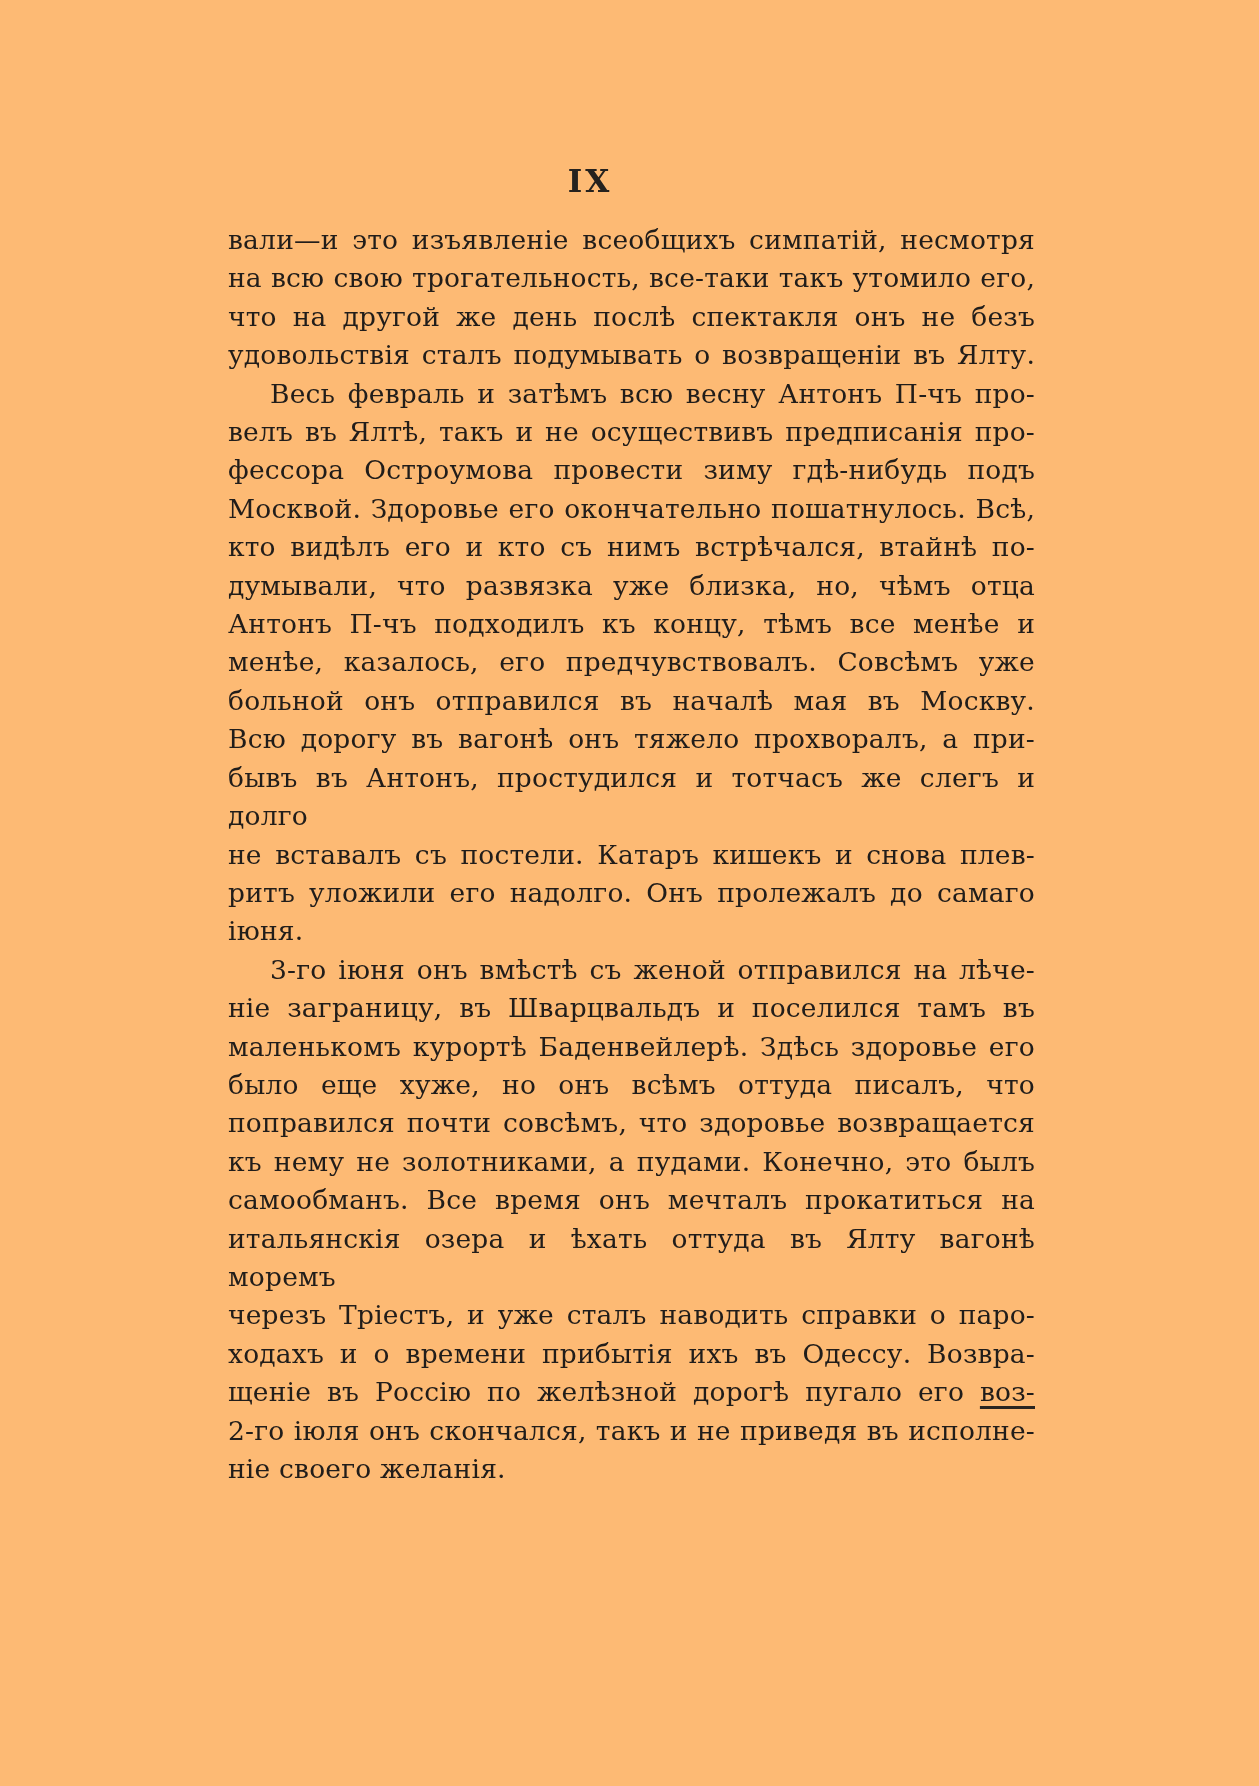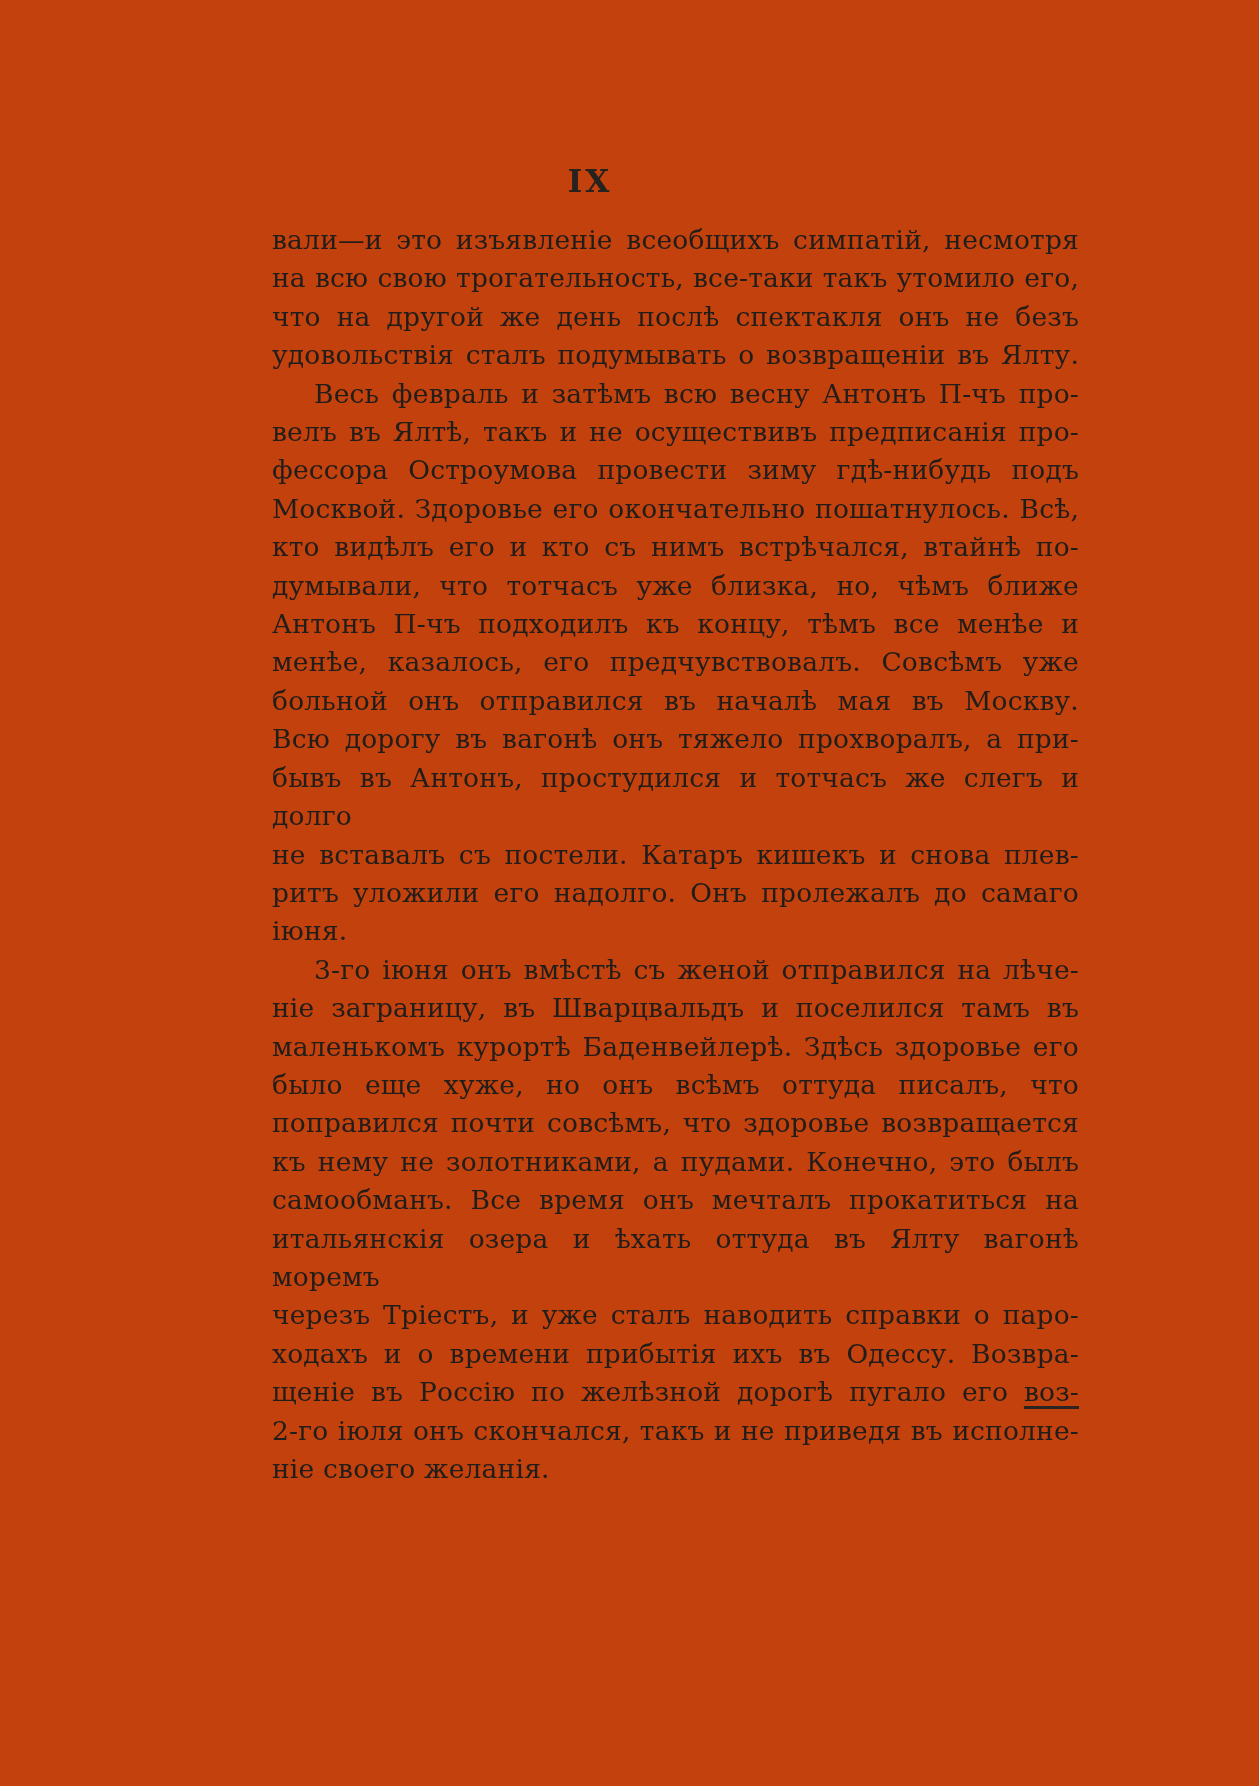--- a/index.html
+++ b/index.html
@@ -6,38 +6,37 @@
   body {
     width: 1259px; height: 1786px;
     background: #fdfdfc;
     position: relative;
     font-family: "DejaVu Serif", serif;
     color: #211d1a;
     overflow: hidden;
   }
   .page {
     position: absolute; inset: 0;
-    background: #c2410c;
+    background: #fdba74;
   }
   .heading {
     position: absolute;
     top: 163px; left: 546px; width: 88px;
     text-align: center;
     font-size: 31px;
     font-weight: bold;
     letter-spacing: 3px;
     color: #26221e;
   }
   .textblock {
     position: absolute;
     left: 228px; top: 221px; width: 807px;
     font-size: 26.5px;
     line-height: 38.4px;
     letter-spacing: 0.2px;
-    margin-left: 44px;
   }
   .paragraph { margin: 0; padding: 0; }
   .line {
     text-align: justify;
     text-align-last: justify;
     white-space: normal;
     min-height: 38.4px;
   }
   .line.short { text-align-last: left; }
   .paragraph .line.first { text-indent: 42px; }
@@ -68,21 +67,21 @@
       <div class="line">что на другой же день послѣ спектакля онъ не безъ</div>
       <div class="line">удовольствія сталъ подумывать о возвращеніи въ Ялту.</div>
     </div>
 
     <div class="paragraph">
       <div class="line first">Весь февраль и затѣмъ всю весну Антонъ П-чъ про-</div>
       <div class="line">велъ въ Ялтѣ, такъ и не осуществивъ предписанія про-</div>
       <div class="line">фессора Остроумова провести зиму гдѣ-нибудь подъ</div>
       <div class="line">Москвой. Здоровье его окончательно пошатнулось. Всѣ,</div>
       <div class="line">кто видѣлъ его и кто съ нимъ встрѣчался, втайнѣ по-</div>
-      <div class="line">думывали, что тотчасъ уже близка, но, чѣмъ ближе</div>
+      <div class="line">думывали, что развязка уже близка, но, чѣмъ отца</div>
       <div class="line">Антонъ П-чъ подходилъ къ концу, тѣмъ все менѣе и</div>
       <div class="line">менѣе, казалось, его предчувствовалъ. Совсѣмъ уже</div>
       <div class="line">больной онъ отправился въ началѣ мая въ Москву.</div>
       <div class="line">Всю дорогу въ вагонѣ онъ тяжело прохворалъ, а при-</div>
       <div class="line">бывъ въ Антонъ, простудился и тотчасъ же слегъ и долго</div>
       <div class="line">не вставалъ съ постели. Катаръ кишекъ и снова плев-</div>
       <div class="line">ритъ уложили его надолго. Онъ пролежалъ до самаго</div>
       <div class="line short">іюня.</div>
     </div>
 

